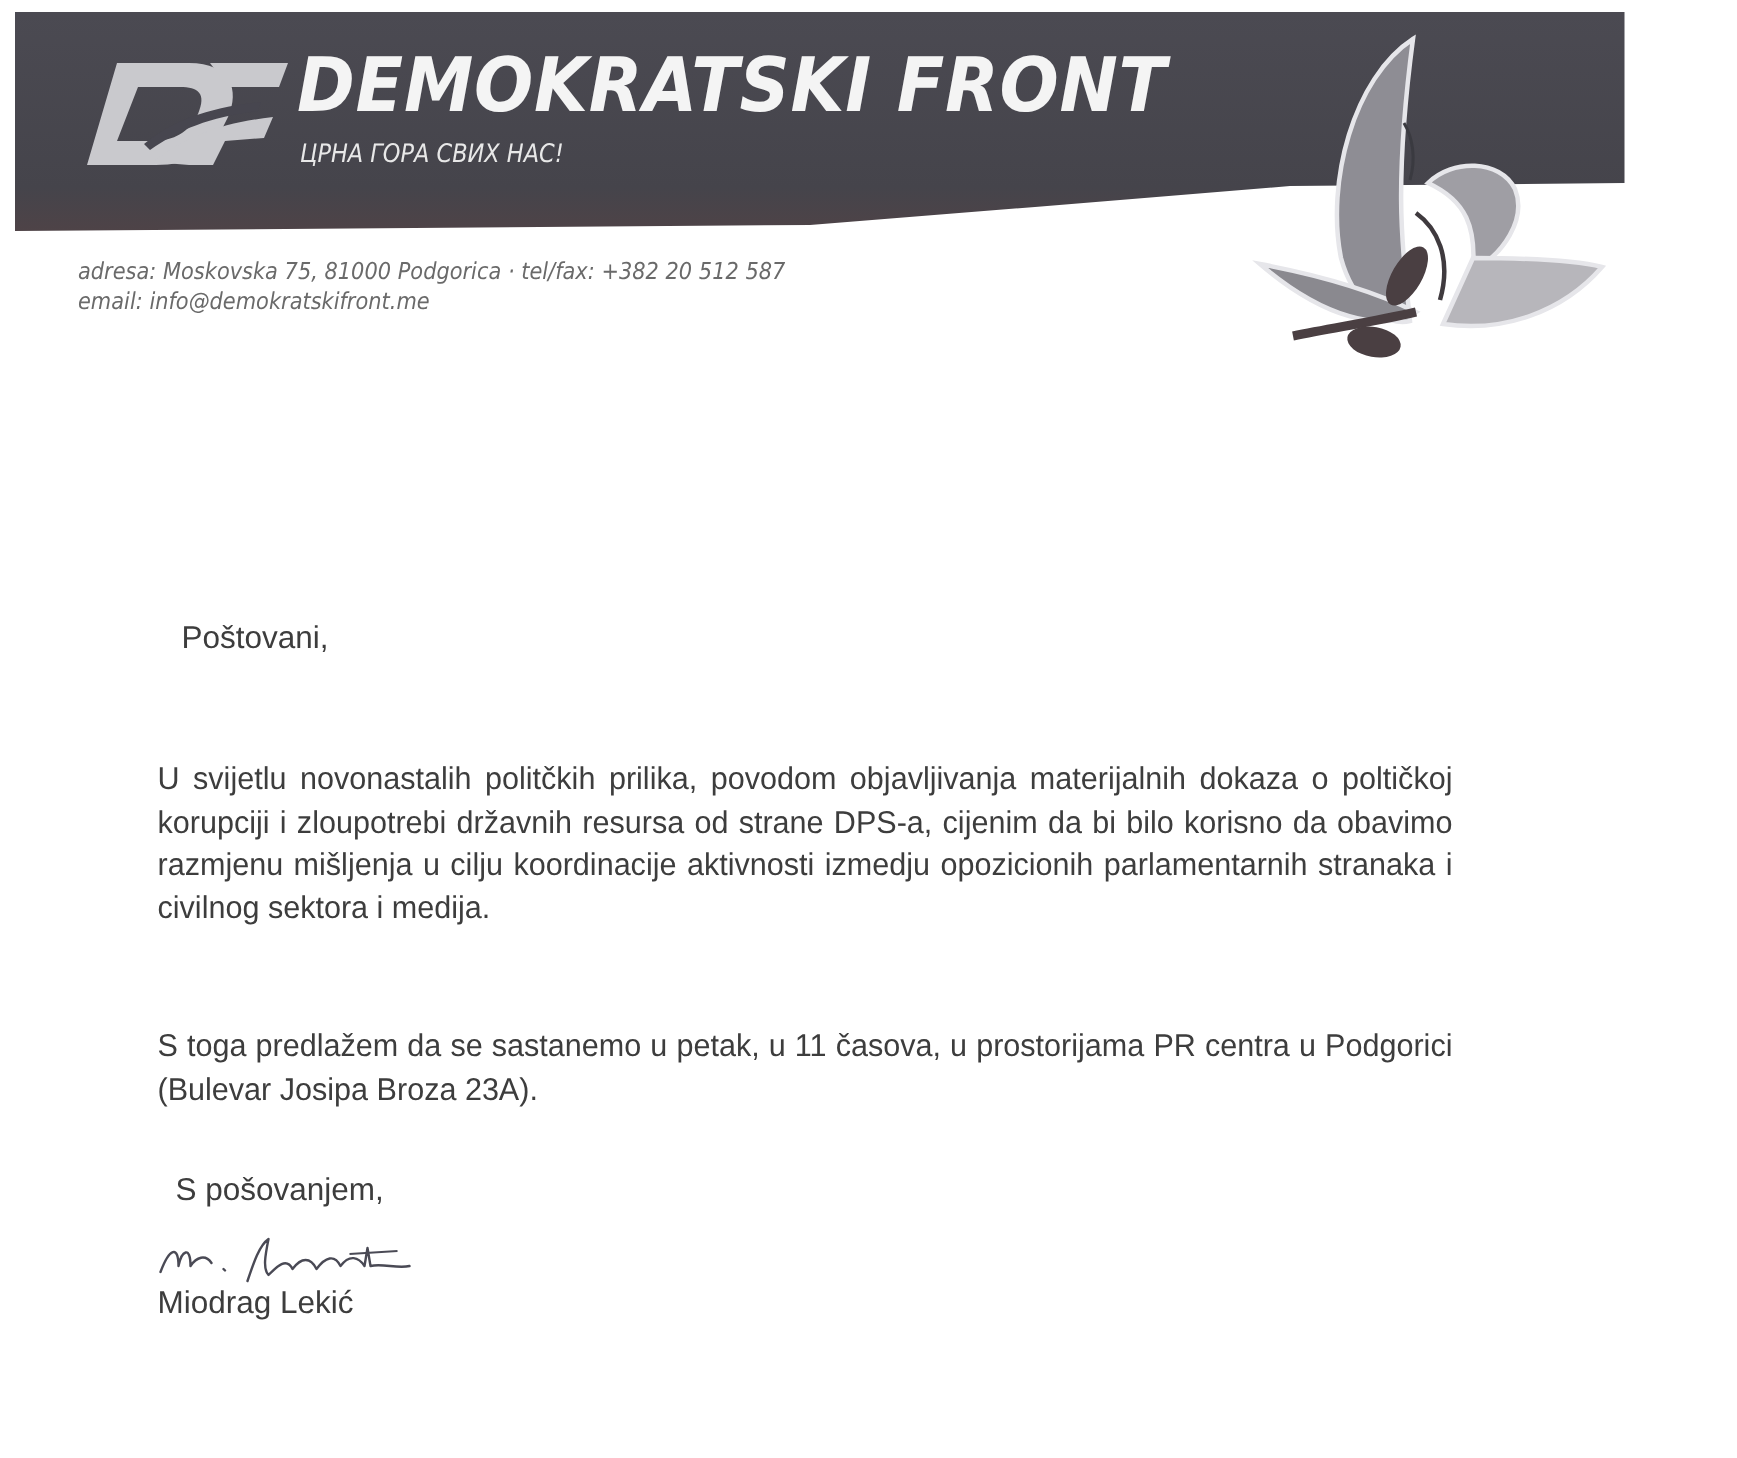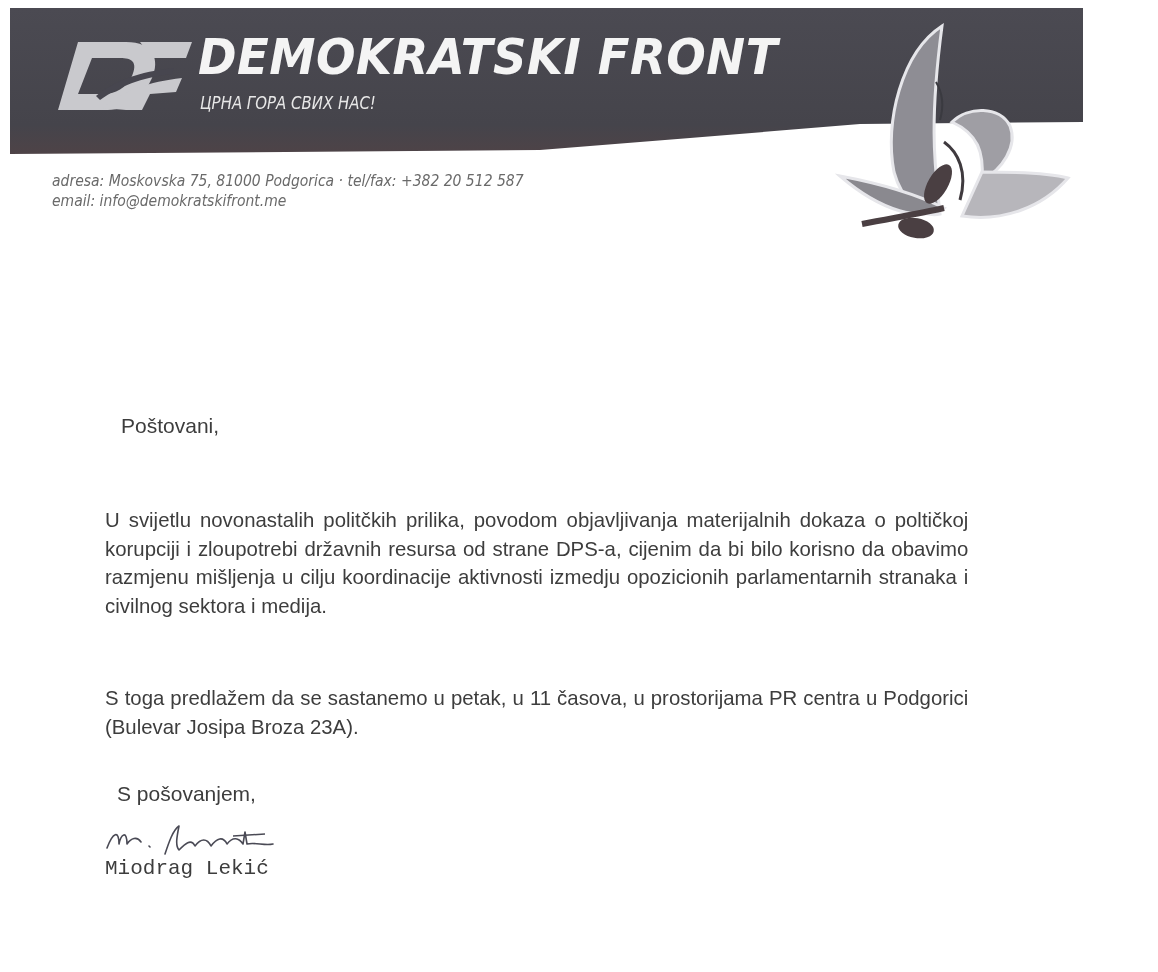--- a/index.html
+++ b/index.html
@@ -122,21 +122,20 @@
       top: 822px;
       left: 0;
       width: 180px;
       height: 38px;
     }
     .signer-name {
       position: absolute;
       top: 857px;
       left: 0;
       white-space: nowrap;
-      font-family: Liberation Mono, monospace;
     }
   </style>
 </head>
 <body>
 
 <div class="letterhead">
 
   <svg class="header-band" width="1158" height="170" viewBox="0 0 1158 170">
     <defs>
       <linearGradient id="bandGrad" x1="0" y1="0" x2="0" y2="1">

